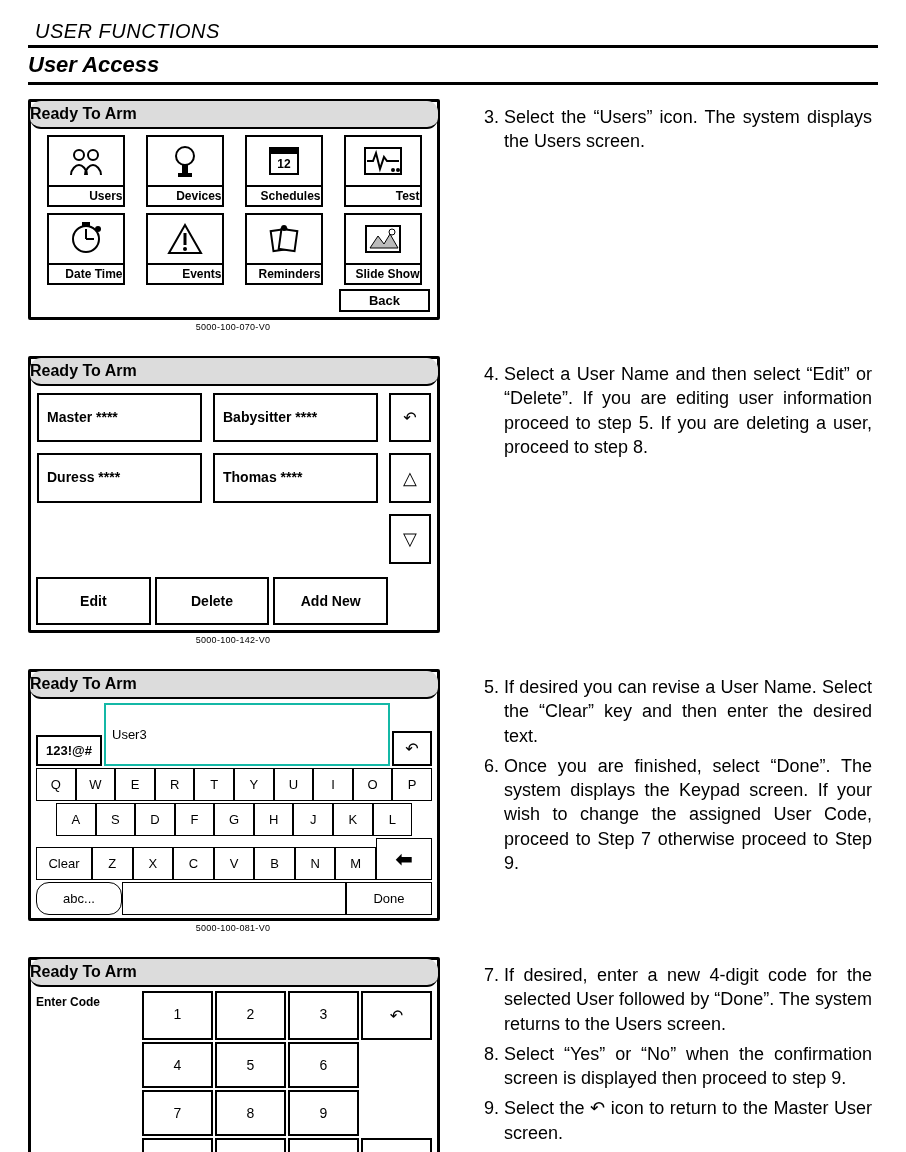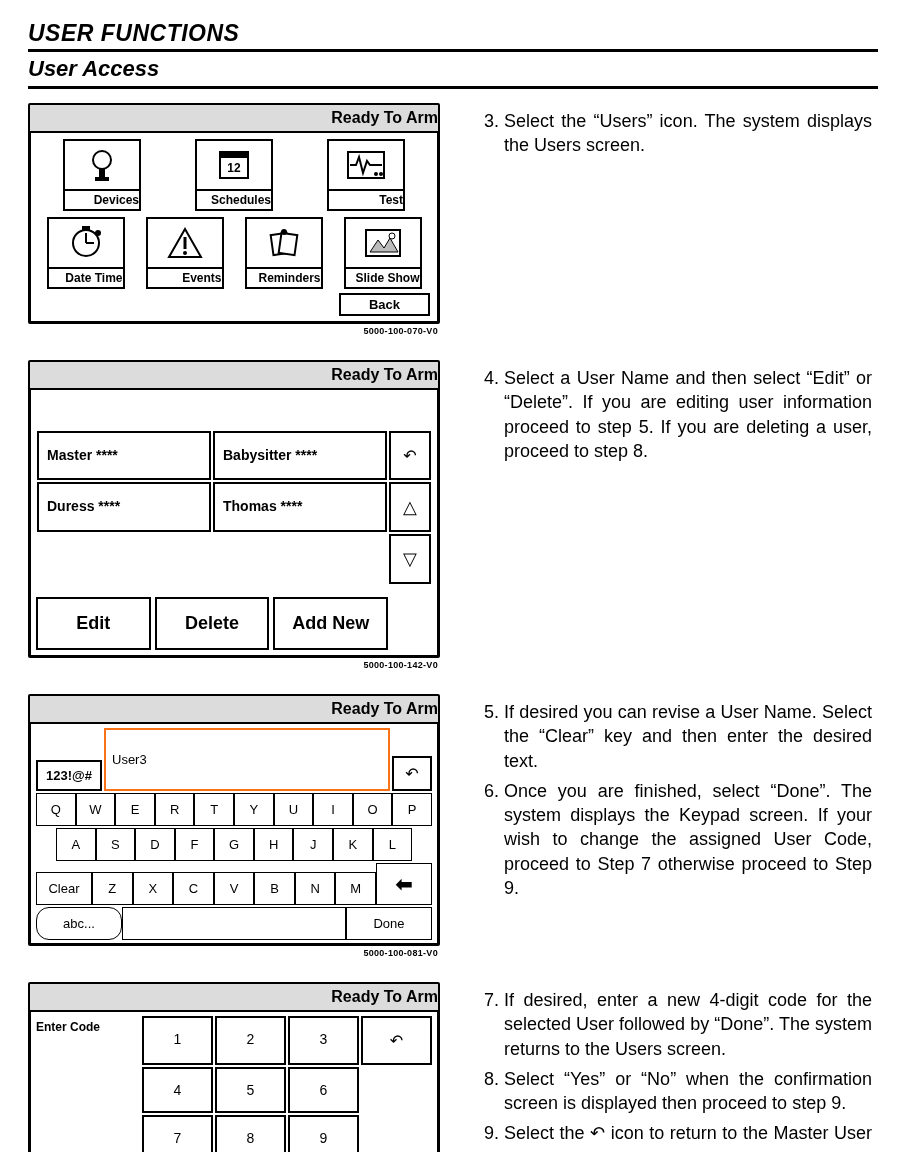--- a/index.html
+++ b/index.html
@@ -3,45 +3,46 @@
 <meta charset="utf-8">
 <style>
   body {
     font-family: Arial, Helvetica, sans-serif;
     margin: 0;
     padding: 20px 28px 10px 28px;
     width: 850px;
     font-size: 14px;
     color: #000;
   }
-  .title1 { font-size: 23px; font-weight: 700; font-style: italic; letter-spacing: 0.5px;}
+  .title1 { font-size: 20px; font-weight: 400; font-style: italic; letter-spacing: 0.5px; margin-left: 7px;}
   .hr1 { border: none; border-top: 3px solid #000; margin: 2px 0 4px 0; }
   .hr2 { border: none; border-top: 3px solid #000; margin: 4px 0 8px 0; }
   .title2 { font-size: 22px; font-weight: 900; font-style: italic; }
   .row { display: flex; gap: 28px; margin-top: 14px; }
   .left { width: 420px; }
   .right { width: 410px; font-size: 18px; line-height: 1.35; }
   ol.steps { margin: 6px; padding-left: 26px; }
   ol.steps li { margin-bottom: 6px; text-align: justify;}
   .panel {
     border: 2px solid #000;
     border-radius: 2px;
     width: 408px;
     background: #fff;
     margin-bottom: 2px;
     box-shadow: inset 0 0 0 1px #000;
     position: relative;
   }
   .titlebar {
     background: #dcdcdc;
     border-bottom: 2px solid #000;
-    text-align: right;
+    text-align: left;
     font-weight: bold;
     font-size: 16px;
     padding: 4px 0;
+    border-radius: 11px;
   }
   .iconrow { display: flex; justify-content: space-around; padding: 6px 6px 0 6px; }
   .iconcell {
     width: 86px;
     text-align: right;
   }
   .iconbox {
     border: 2px solid #000;
     height: 48px;
     margin: 0 4px;
@@ -60,34 +61,33 @@
   .backbtn {
     float: right;
     margin: 4px 8px 6px 0;
     border: 2px solid #000;
     padding: 2px 28px;
     font-weight: bold;
     font-size: 13px;
     background:#fff;
   }
   .figcode {
-    text-align: right;
+    text-align: center;
     font-size: 9px;
     margin: 1px 6px 10px 0;
-    font-weight: bold;
+    font-weight: normal;
     letter-spacing:0.3px;
   }
 
   
   .userlist {
     display: grid;
     grid-template-columns: 1fr 1fr 44px;
     padding: 6px;
-    gap: 0;
-    margin-top: 34px;
+    gap: 9px;
   }
   .ucell {
     border: 2px solid #000;
     padding: 14px 8px;
     font-weight: bold;
     font-size: 14px;
     margin: 1px;
     background:#fff;
   }
   .arrowcell {
@@ -102,29 +102,29 @@
     display: flex;
     padding: 6px;
     gap: 4px;
   }
   .actbtn {
     border: 2px solid #000;
     flex: 1;
     text-align: center;
     padding: 14px 0;
     font-weight: bold;
-    font-size: 18px;
+    font-size: 14px;
     background:#fff;
   }
 
   
   .kbarea { padding: 4px 6px; }
   .kbrow { display:flex; margin-bottom:2px;align-items:flex-end; }
   .kbspecial { border:2px solid #000; padding:6px 4px; text-align:center; font-size:13px; font-weight:bold; background:#fff; }
-  .kbinput { flex:1; border:2px solid #f97316; padding:22px 6px; font-size:13px; margin:0 2px; background:#fff;}
+  .kbinput { flex:1; border:2px solid #14b8a6; padding:22px 6px; font-size:13px; margin:0 2px; background:#fff;}
   .kbback { width:36px; border:2px solid #000; text-align:center; padding:6px 0; background:#fff; font-size:16px;}
   .key { flex:1; border:1px solid #000; text-align:center; padding:8px 0; font-size:13px; background:#fff; }
   .bottomrow { display:flex; }
   .abcbtn, .donebtn { border:1px solid #000; padding:8px 12px; text-align:center; font-size:13px; background:#fff; }
   .space { flex:1; border:1px solid #000; background:#fff; }
 
   
   .p4body { display:flex; padding:4px 6px 8px 6px; gap:6px; }
   .entercode { width:100px; font-size:12px; font-weight:bold; padding-top:4px;}
   .numpad { flex:1; display:grid; grid-template-columns: repeat(4, 1fr); gap:2px; }
@@ -139,20 +139,31 @@
 <div class="title1">USER FUNCTIONS</div>
 <hr class="hr1">
 <div class="title2">User Access</div>
 <hr class="hr2">
 
 <div class="row">
   <div class="left">
     <div class="panel">
       <div class="titlebar">Ready To Arm</div>
       <div class="iconrow">
+        <div class="iconcell">
+            <div class="iconbox">
+          <svg width="38" height="32" viewBox="0 0 38 32">
+                <circle cx="12" cy="10" r="5" fill="none" stroke="#000" stroke-width="2"></circle>
+                <circle cx="26" cy="10" r="5" fill="none" stroke="#000" stroke-width="2"></circle>
+                <path d="M4 30c0-6 5-10 8-10s8 4 8 10" fill="none" stroke="#000" stroke-width="2"></path>
+                <path d="M18 30c0-6 5-10 8-10s8 4 8 10" fill="none" stroke="#000" stroke-width="2"></path>
+              </svg>
+        </div>
+            <div class="iconlabel">Users</div>
+          </div>
         <div class="iconcell">
             <div class="iconbox">
           <svg width="30" height="34" viewBox="0 0 30 34">
                 <circle cx="15" cy="12" r="9" fill="none" stroke="#000" stroke-width="2"></circle>
                 <rect x="12" y="21" width="6" height="8" fill="#000"></rect>
                 <rect x="8" y="29" width="14" height="4" fill="#000"></rect>
               </svg>
         </div>
             <div class="iconlabel">Devices</div>
           </div>

